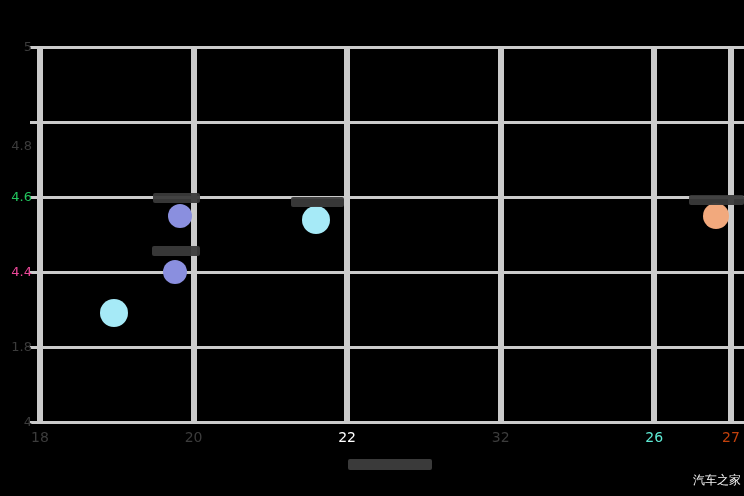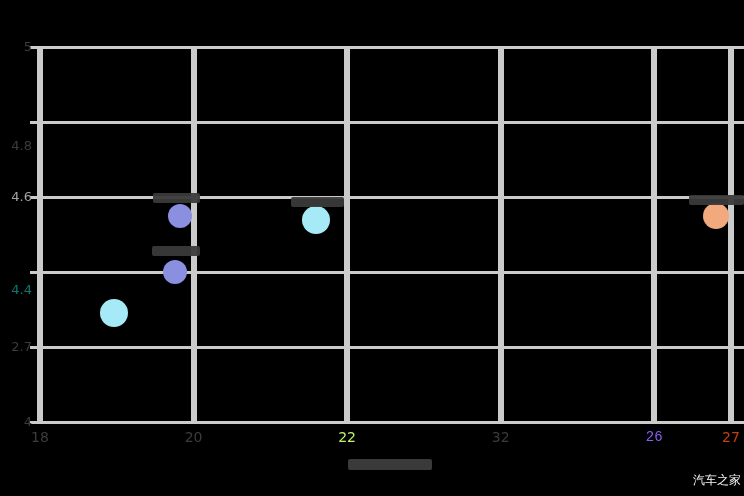--- a/index.html
+++ b/index.html
@@ -26,37 +26,37 @@
 <body>
 
 <div class="stage">
   <div id="plot"></div>
   <div class="watermark" style="color: rgb(245, 245, 245); margin-top: 36px;">汽车之家</div>
 <div class="hgrid" style="left: 30px; width: 714px; top: 45.5px; background: rgb(203, 203, 203);"></div>
     <div class="ytick" style="left: 2px; top: 40px; color: rgb(60, 60, 60);">5</div>
     <div class="hgrid" style="left: 30px; width: 714px; top: 120.5px; background: rgb(203, 203, 203);"></div>
     <div class="ytick" style="left: 2px; top: 115px; color: rgb(60, 60, 60); margin-top: 24px;">4.8</div>
     <div class="hgrid" style="left: 30px; width: 714px; top: 195.5px; background: rgb(203, 203, 203);"></div>
-    <div class="ytick" style="left: 2px; top: 190px; color: #a3a3a3;">4.6</div>
+    <div class="ytick" style="left: 2px; top: 190px; color: #22c55e;">4.6</div>
     <div class="hgrid" style="left: 30px; width: 714px; top: 270.5px; background: rgb(203, 203, 203);"></div>
-    <div class="ytick" style="left: 2px; top: 283px; color: #0f766e;">4.4</div>
+    <div class="ytick" style="left: 2px; top: 265px; color: #ec4899;">4.4</div>
     <div class="hgrid" style="left: 30px; width: 714px; top: 345.5px; background: rgb(203, 203, 203);"></div>
-    <div class="ytick" style="left: 2px; top: 340px; color: rgb(60, 60, 60);">2.7</div>
+    <div class="ytick" style="left: 2px; top: 340px; color: rgb(60, 60, 60);">1.8</div>
     <div class="hgrid" style="left: 30px; width: 714px; top: 420.5px; background: rgb(203, 203, 203);"></div>
     <div class="ytick" style="left: 2px; top: 415px; color: rgb(60, 60, 60);">4</div>
     <div class="vgrid" style="left: 37px; top: 47px; height: 377px; background: rgb(203, 203, 203);"></div>
     <div class="xtick" style="left: 40px; top: 430px; color: rgb(60, 60, 60);">18</div>
     <div class="vgrid" style="left: 190.556px; top: 47px; height: 377px; background: rgb(203, 203, 203);"></div>
     <div class="xtick" style="left: 193.556px; top: 430px; color: rgb(60, 60, 60);">20</div>
     <div class="vgrid" style="left: 344.111px; top: 47px; height: 377px; background: rgb(203, 203, 203);"></div>
-    <div class="xtick" style="left: 347.111px; top: 430px; color: #bef264;">22</div>
+    <div class="xtick" style="left: 347.111px; top: 430px; color: #ffffff;">22</div>
     <div class="vgrid" style="left: 497.667px; top: 47px; height: 377px; background: rgb(203, 203, 203);"></div>
     <div class="xtick" style="left: 500.667px; top: 430px; color: rgb(60, 60, 60);">32</div>
     <div class="vgrid" style="left: 651.222px; top: 47px; height: 377px; background: rgb(203, 203, 203);"></div>
-    <div class="xtick" style="left: 654.222px; top: 430px; color: #8b5cf6; font-family: Liberation Mono, monospace;">26</div>
+    <div class="xtick" style="left: 654.222px; top: 430px; color: #5eead4;">26</div>
     <div class="vgrid" style="left: 728px; top: 47px; height: 377px; background: rgb(203, 203, 203);"></div>
     <div class="xtick" style="left: 731px; top: 430px; color: #c2410c;">27</div>
     <div class="dot" style="left: 113.707px; top: 313.25px; width: 28px; height: 28px; background: rgb(166, 234, 247);"></div>
     <div class="dot" style="left: 179.736px; top: 215.75px; width: 24px; height: 24px; background: rgb(138, 143, 223);"></div>
     <div class="smudge" style="left: 152.736px; top: 192.75px; width: 47px; height: 10px; background: rgb(58, 58, 58);"></div>
     <div class="dot" style="left: 175.129px; top: 272px; width: 24px; height: 24px; background: rgb(138, 143, 223);"></div>
     <div class="smudge" style="left: 152.129px; top: 246px; width: 48px; height: 10px; background: rgb(58, 58, 58);"></div>
     <div class="dot" style="left: 316.4px; top: 219.5px; width: 28px; height: 28px; background: rgb(166, 234, 247);"></div>
     <div class="smudge" style="left: 291.4px; top: 196.5px; width: 53px; height: 10px; background: rgb(58, 58, 58);"></div>
     <div class="dot" style="left: 715.644px; top: 215.75px; width: 26px; height: 26px; background: rgb(242, 169, 125);"></div>

